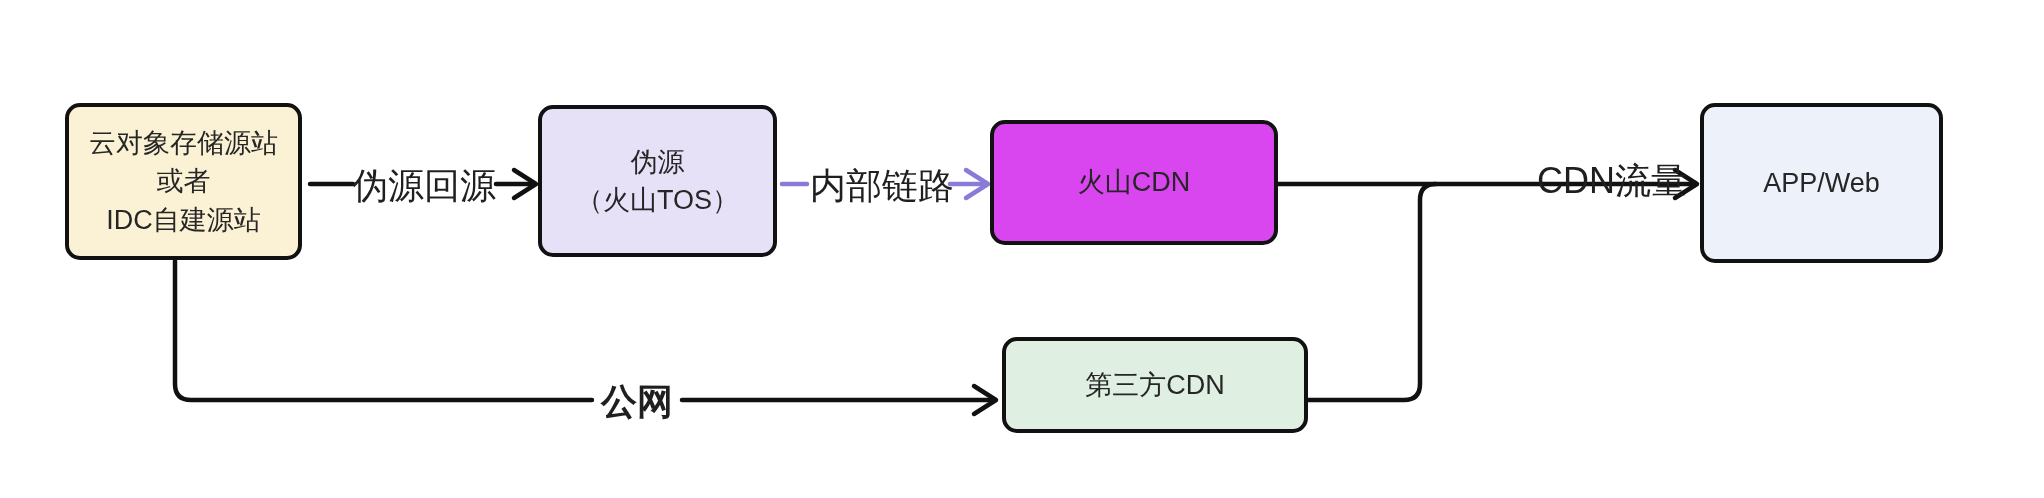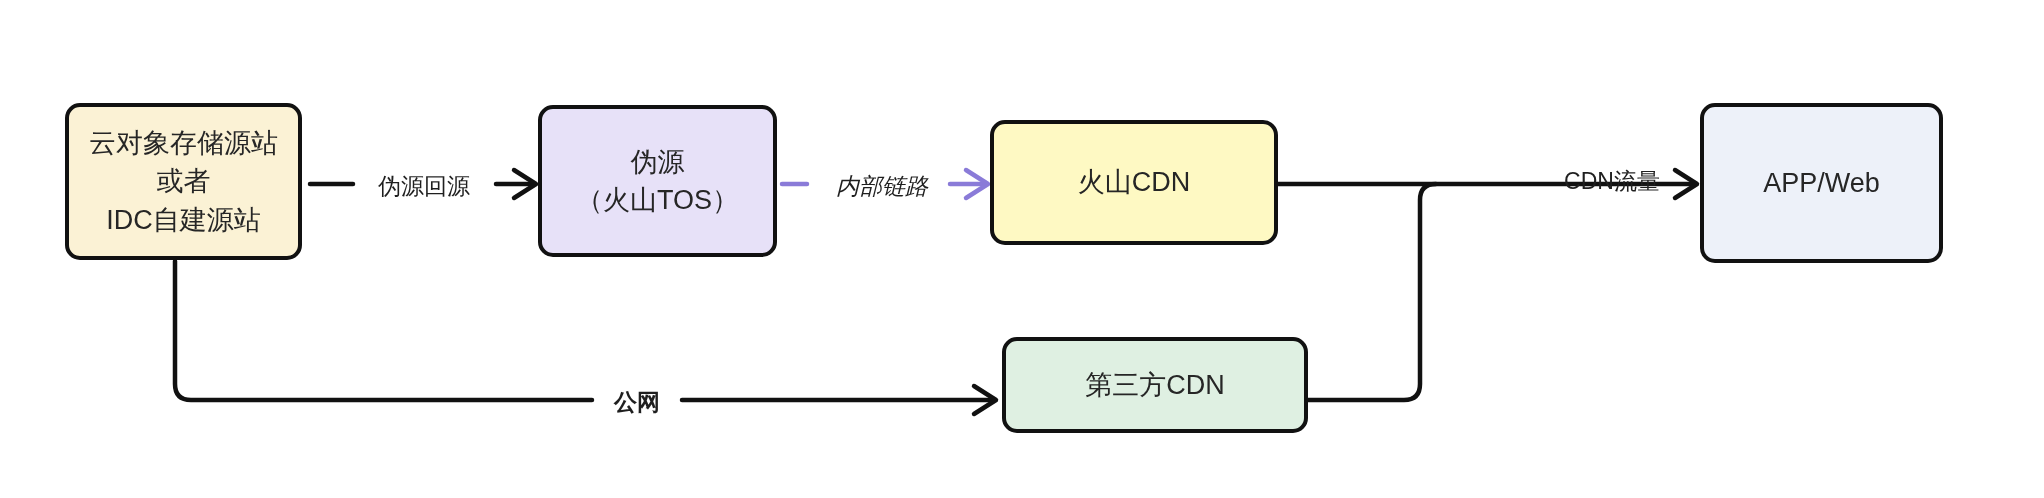--- a/index.html
+++ b/index.html
@@ -30,32 +30,32 @@
     align-items: center;
     justify-content: center;
     text-align: center;
     font-size: 27px;
     line-height: 1.42;
     color: #262626;
     white-space: pre-line;
   }
   .node-origin        { left: 65px;   top: 103px; width: 237px; height: 157px; background: #fbf2d5; }
   .node-pseudo        { left: 538px;  top: 105px; width: 239px; height: 152px; background: #e7e1f8; }
-  .node-volcano-cdn   { left: 990px;  top: 120px; width: 288px; height: 125px; background: #fef9c3; }
+  .node-volcano-cdn   { left: 990px;  top: 120px; width: 288px; height: 125px; background: #d946ef; }
   .node-app-web       { left: 1700px; top: 103px; width: 243px; height: 160px; background: #edf1f9; }
   .node-third-party   { left: 1002px; top: 337px; width: 306px; height: 96px; background: #dff0e2; }
   .edge-label {
     position: absolute;
     transform: translate(-50%, -50%);
-    font-size: 23px;
+    font-size: 36px;
     color: #1f1f1f;
     white-space: nowrap;
   }
   .lbl-pseudo-pull  { left: 424px;  top: 186px; }
-  .lbl-internal     { left: 882px;  top: 186px; font-style: italic; }
+  .lbl-internal     { left: 882px;  top: 186px; }
   .lbl-cdn-traffic  { left: 1568px; top: 181px; margin-left: 44px; }
   .lbl-public-net   { left: 637px;  top: 402px; font-weight: bold; }
 </style>
 </head>
 <body>
 
 <div class="canvas">
 
   <svg class="edges-layer" viewBox="0 0 2044 498" fill="none" stroke-linecap="round" stroke-linejoin="round">
 

